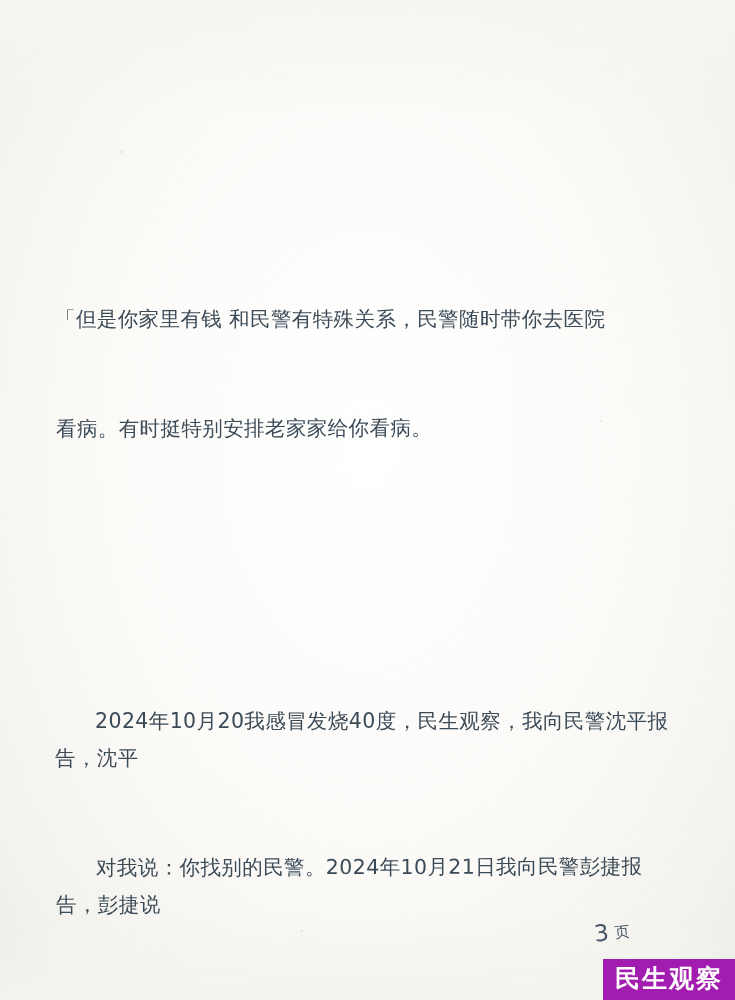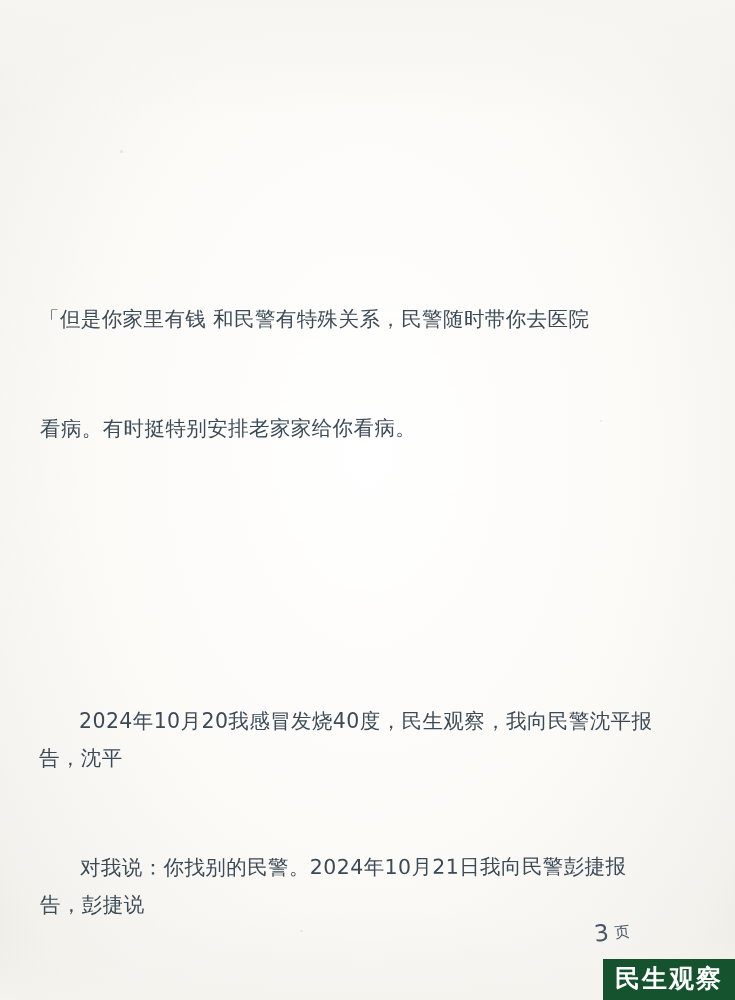--- a/index.html
+++ b/index.html
@@ -31,21 +31,21 @@
     background: linear-gradient(to bottom, #f6f5f1 0%, rgba(246,245,241,0) 100%);
   }
   .paper-edge-bottom {
     position: absolute;
     left: 0; right: 0; bottom: 0;
     height: 90px;
     background: linear-gradient(to top, #f4f3ee 0%, rgba(244,243,238,0) 100%);
   }
   .sheet {
     position: absolute;
-    left: 39px;
+    left: 55px;
     top: 118px;
     width: 630px;
     height: 820px;
   }
   
   .hand {
     position: absolute;
     left: 0;
     top: 0;
     width: 625px;
@@ -84,21 +84,21 @@
   }
   .page-number .unit {
     font-size: 15px;
     margin-left: 6px;
     vertical-align: 2px;
   }
   .watermark {
     position: absolute;
     right: 0;
     bottom: 0;
-    background: #14532d;
+    background: #a21caf;
     color: #ffffff;
     font-family: "DejaVu Sans", sans-serif;
     font-size: 25px;
     font-weight: bold;
     letter-spacing: 2px;
     padding: 6px 12px 8px 12px;
     line-height: 1.1;
   }
   .scan-speck {
     position: absolute;

